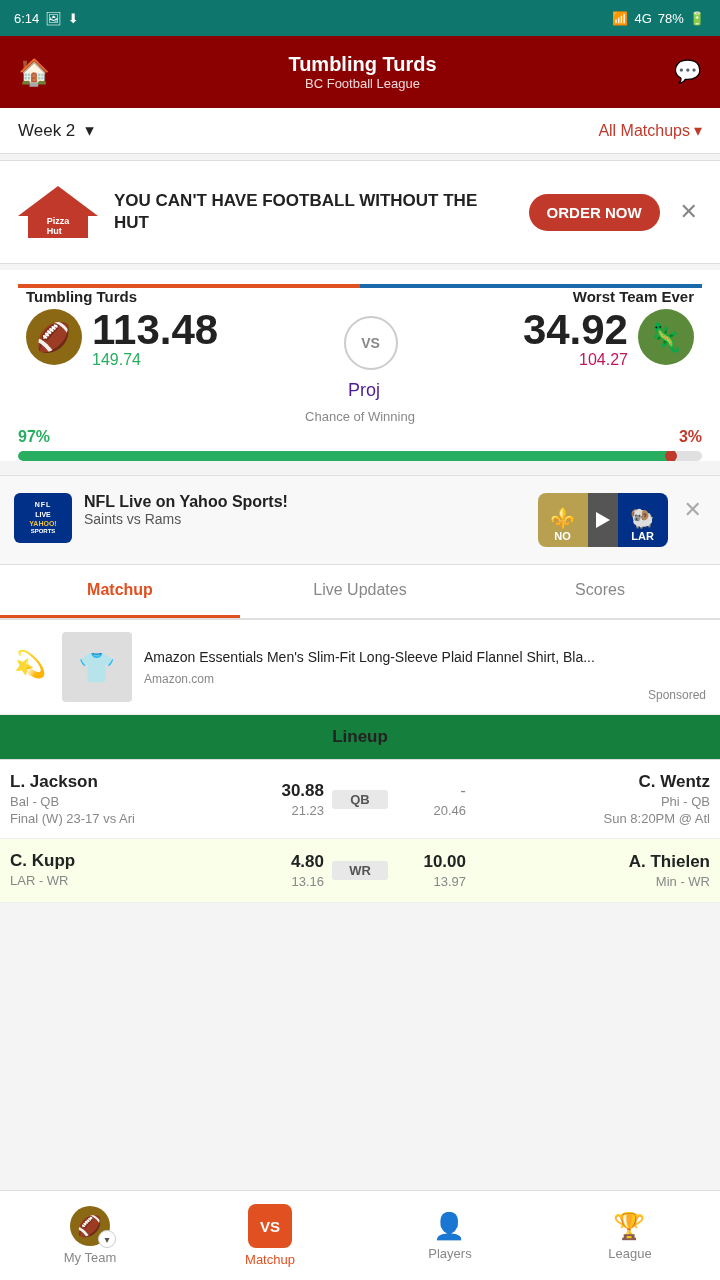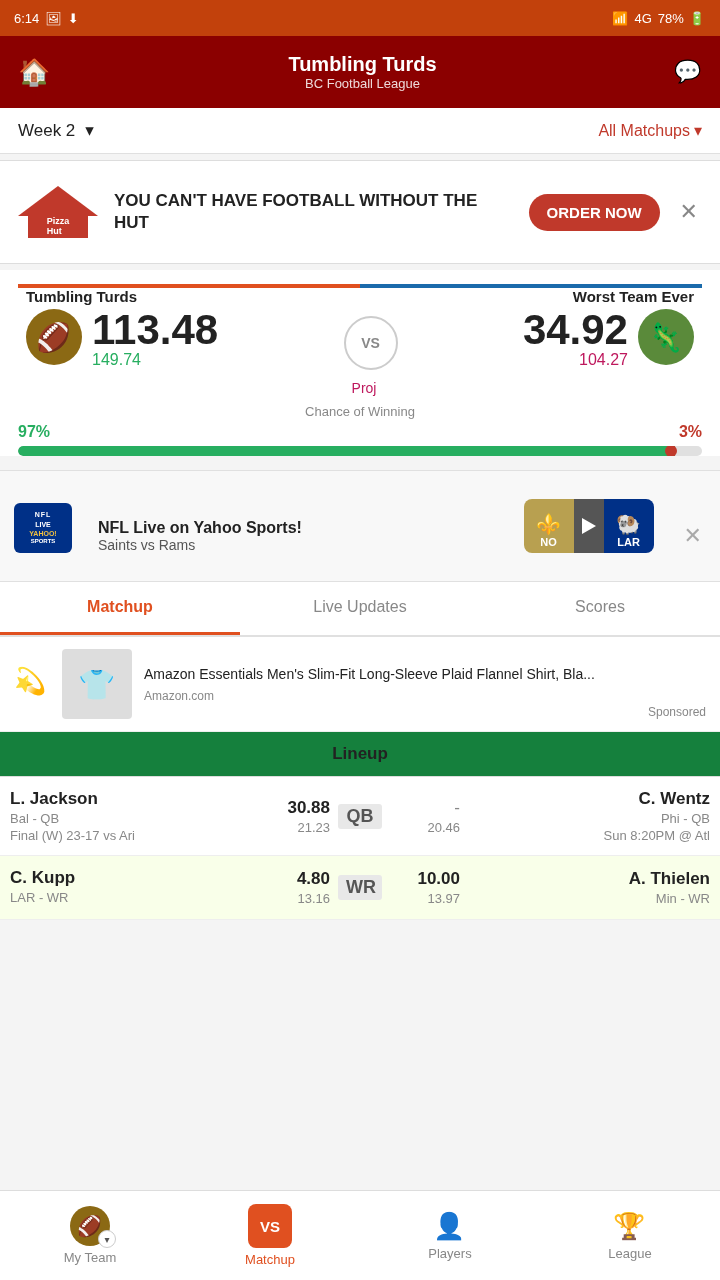--- a/index.html
+++ b/index.html
@@ -1,21 +1,21 @@
 <!DOCTYPE html>
 <html><head>
   <meta charset="utf-8">
   <meta name="viewport" content="width=720px">
   <style>
     * { box-sizing: border-box; margin: 0; padding: 0; }
     body { font-family: Arial, sans-serif; background: #f4f4f4; width: 720px; overflow-x: hidden; }
 
     
     .status-bar {
-      background: #c2410c;
+      background: #0f766e;
       color: white;
       display: flex;
       justify-content: space-between;
       align-items: center;
       padding: 6px 14px;
       font-size: 13px;
       height: 36px;
     }
     .status-left { display: flex; align-items: center; gap: 6px; }
     .status-right { display: flex; align-items: center; gap: 6px; }
@@ -158,23 +158,23 @@
       width: 12px; height: 12px; background: #c0392b; border-radius: 50%;
       position: absolute; right: -2px; top: -1px;
     }
 
     
     .nfl-live-banner {
       background: #f8f8f8;
       border-top: 1px solid #e0e0e0;
       border-bottom: 1px solid #e0e0e0;
       display: flex;
-      align-items: flex-end;
-      padding: 28px 14px;
-      gap: 26px;
+      align-items: flex-start;
+      padding: 17px 14px;
+      gap: 12px;
     }
     .nfl-logo-box {
       background: #003087;
       border-radius: 6px;
       width: 58px; height: 50px;
       display: flex; flex-direction: column; align-items: center; justify-content: center;
       font-size: 8px; color: white; font-weight: bold; line-height: 1.3;
     }
     .nfl-live-text { flex: 1; }
     .nfl-live-title { font-size: 16px; font-weight: bold; color: #222; }
@@ -242,23 +242,23 @@
       border-bottom: 1px solid #eee;
       position: relative;
     }
     .lineup-row.alt { background: #f9ffe9; }
     .player-left { flex: 1; }
     .player-name { font-size: 17px; font-weight: bold; color: #222; }
     .player-info { font-size: 13px; color: #888; margin-top: 2px; }
     .player-score { font-size: 17px; font-weight: bold; color: #222; width: 70px; text-align: right; }
     .player-score-sub { font-size: 13px; color: #888; width: 70px; text-align: right; margin-top: 2px; }
     .pos-badge {
-      background: #e8e8e8; color: #555; font-size: 18px; font-weight: bold;
+      background: #e8e8e8; color: #555; font-size: 13px; font-weight: bold;
       padding: 2px 8px; border-radius: 3px; text-align: center;
-      width: 44px; flex-shrink: 0; align-self: center; margin: 0 8px;
+      width: 56px; flex-shrink: 0; align-self: center; margin: 0 8px;
     }
     .player-right { flex: 1; text-align: right; }
     .dash-score { font-size: 17px; color: #888; width: 70px; text-align: right; }
 
     
     .bottom-nav {
       background: white;
       display: flex;
       align-items: center;
       border-top: 1px solid #ddd;
@@ -384,21 +384,21 @@
         <div class="team-avatar team-avatar-frog">🦎</div>
         <div style="text-align:right;">
           <div class="team-score">34.92</div>
           <div class="team-proj-red">104.27</div>
         </div>
       </div>
     </div>
   </div>
 
   <div class="proj-row">
-    <span style="color:#be185d; font-size:14px;padding-left:8px;">Proj</span>
+    <span style="color:#4c1d95; font-size:18px;padding-left:8px;">Proj</span>
   </div>
 
   <div class="win-bar-section">
     <div class="chance-text">Chance of Winning</div>
     <div class="win-bar-labels">
       <span class="win-pct-left">97%</span>
       <span class="win-pct-right">3%</span>
     </div>
     <div class="win-bar-track">
       <div class="win-bar-fill" style="width: 96%;">

